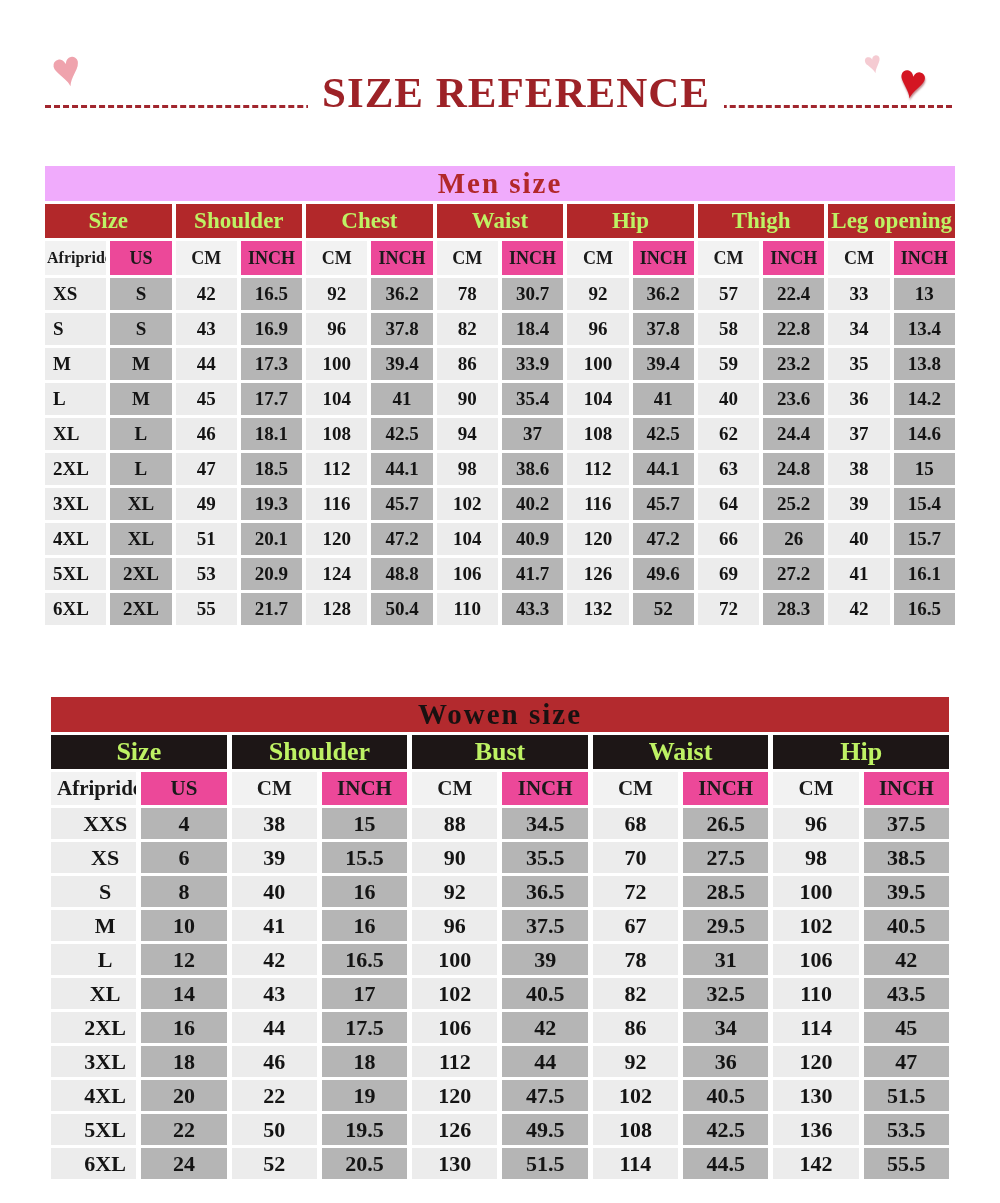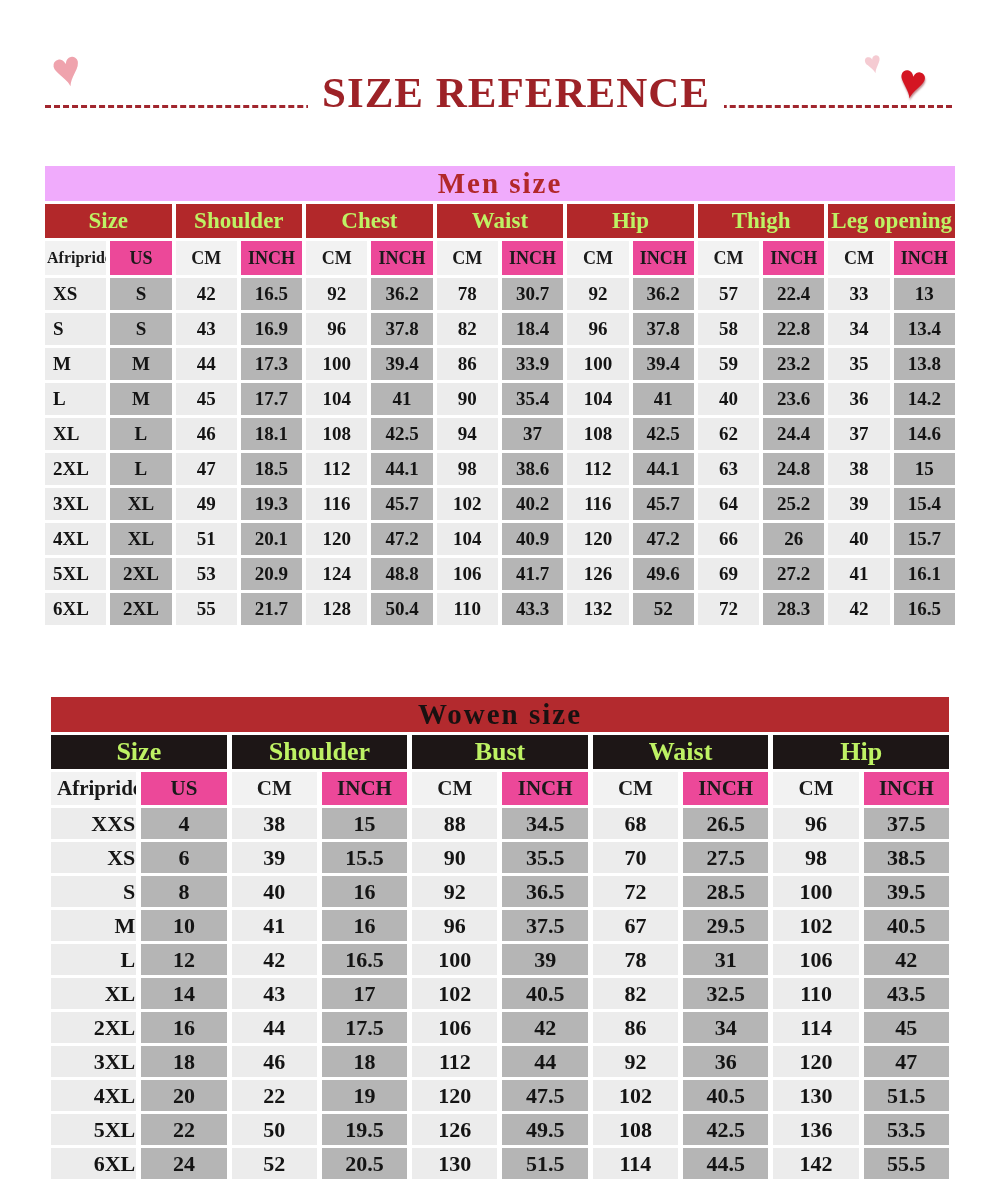--- a/index.html
+++ b/index.html
@@ -43,21 +43,21 @@
   td.sub-cell.g{background:#ec4899;}
   .men-section td.sub-cell.first{font-size:16px;text-align:left;padding-left:2px;}
   .women-section td.sub-cell.first{text-align:left;padding-left:6px;}
   
   td.data-cell{font-weight:700;color:#141414;}
   .men-section td.data-cell{height:30px;font-size:19px;}
   .women-section td.data-cell{height:29px;font-size:22px;}
   td.data-cell.l{background:#ececec;}
   td.data-cell.g{background:#b5b5b5;}
   .men-section td.data-cell.first{text-align:left;padding-left:8px;}
-  .women-section td.data-cell.first{text-align:right;padding-left:24px;}
+  .women-section td.data-cell.first{text-align:center;padding-left:24px;}
 </style>
 </head>
 <body>
 
 <div class="page">
 
   <div class="header">
     <div class="dash-line"></div>
     <span class="heart heart-left">♥</span>
     <span class="heart heart-small">♥</span>

